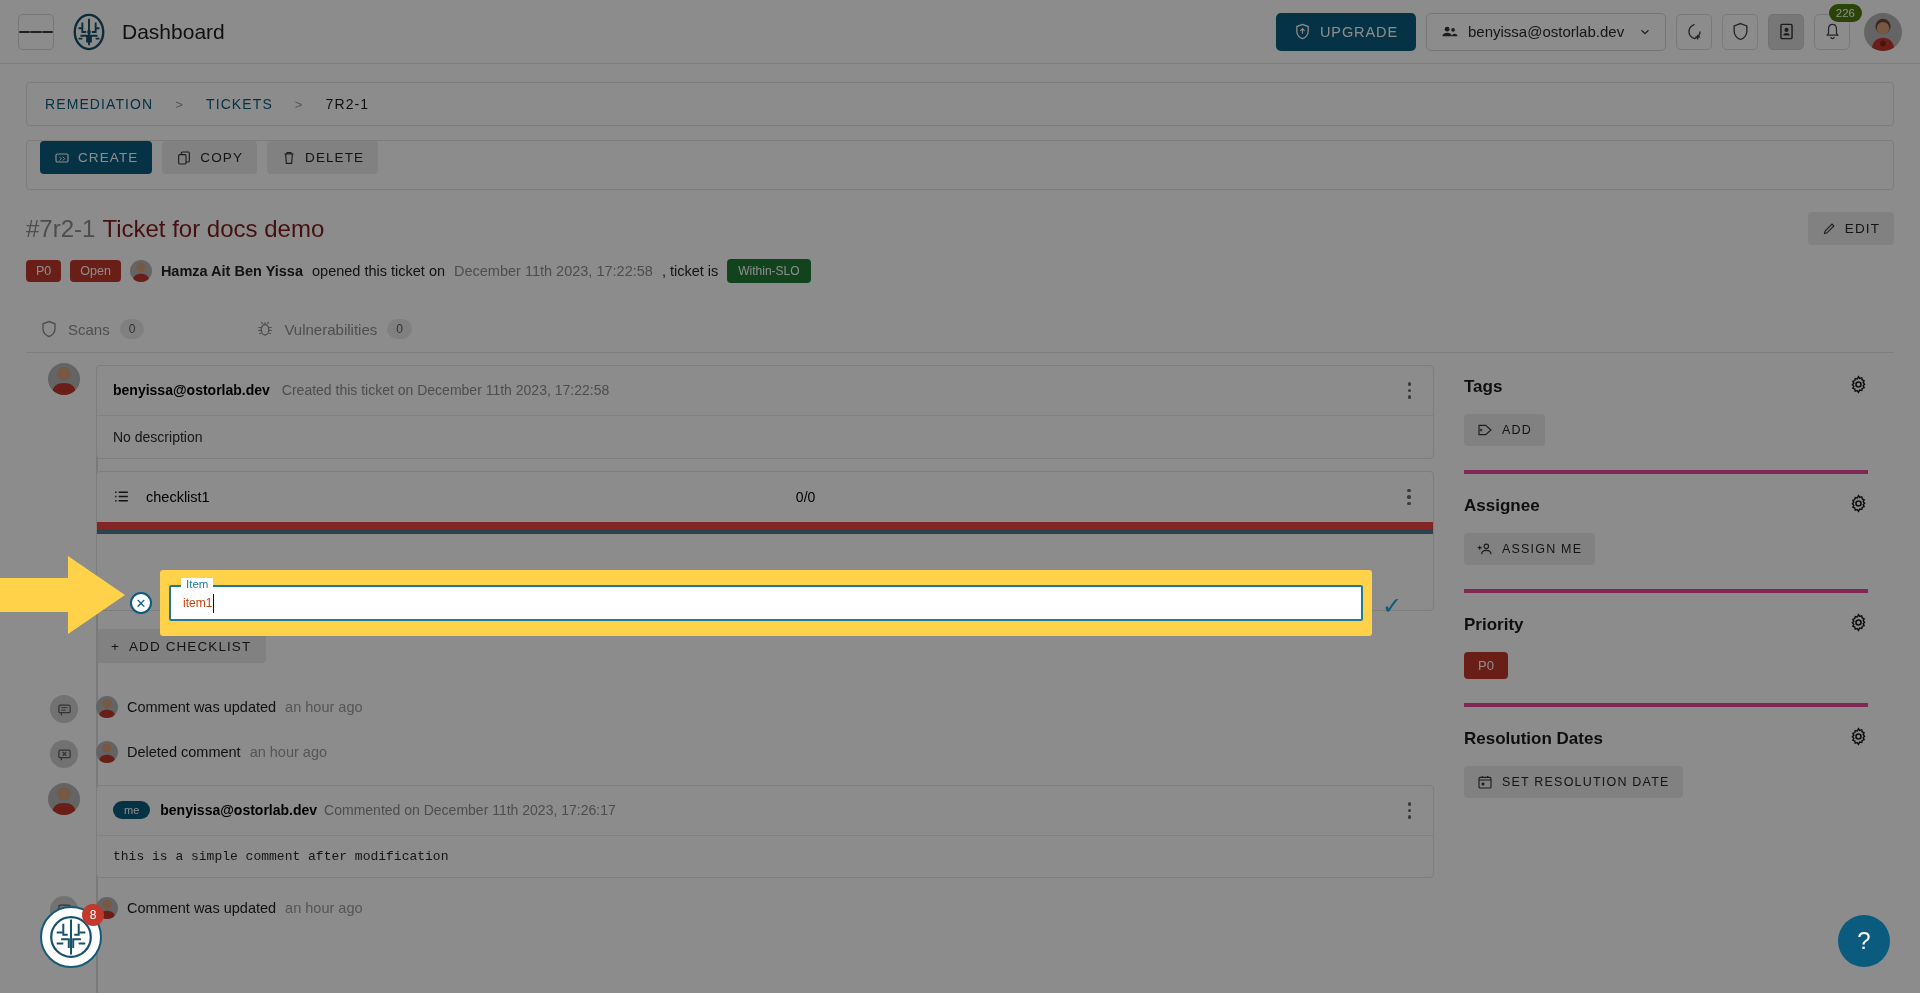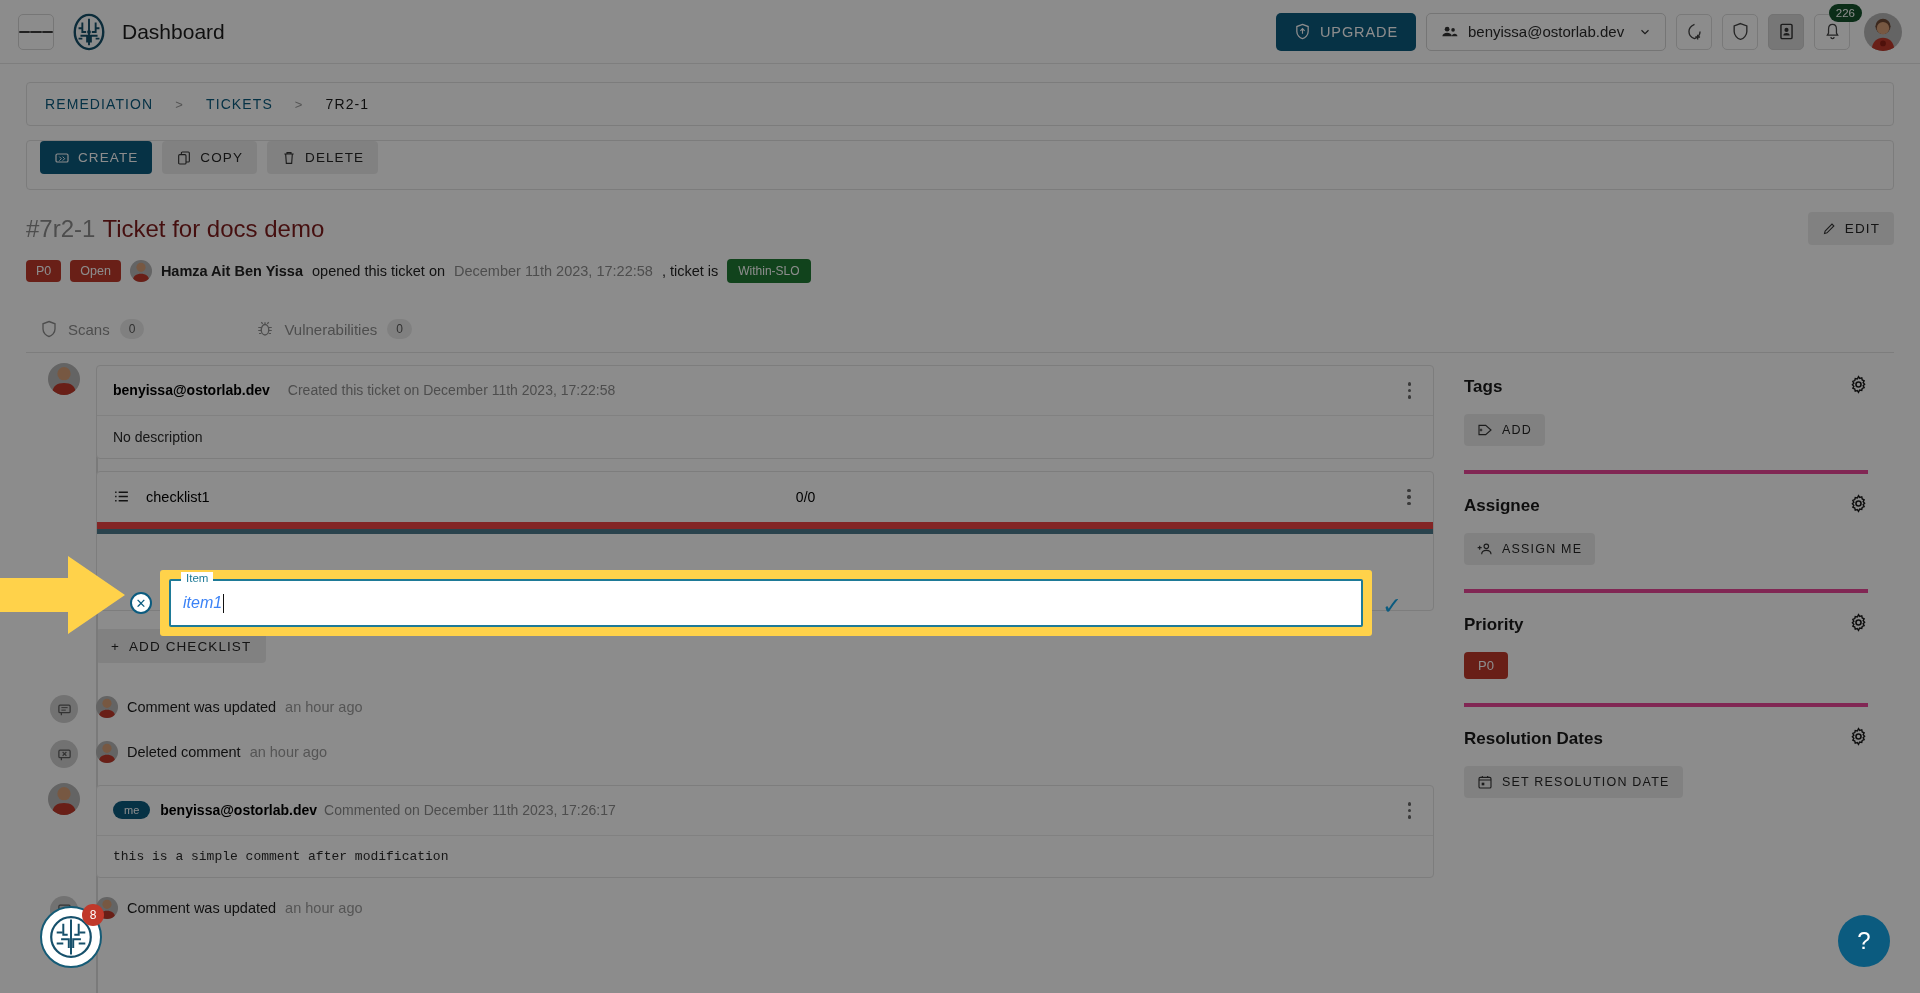--- a/index.html
+++ b/index.html
@@ -42,21 +42,21 @@
     display:flex; align-items:center; gap:9px; padding:0 13px; font-size:15px;
     color:#2a2a2a; cursor:pointer; min-width:240px;
   }
   .icon-btn {
     width:36px; height:36px; border:1px solid #dcdcdc; border-radius:5px;
     background:#fff; display:flex; align-items:center; justify-content:center;
     cursor:pointer; position:relative;
   }
   .icon-btn.filled { background:#d9d9d9; border-color:#d0d0d0; }
   .badge-count {
-    position:absolute; top:-11px; right:-13px; background:#14532d; color:#fff;
+    position:absolute; top:-11px; right:-13px; background:#4d7c0f; color:#fff;
     font-size:11.5px; border-radius:11px; padding:2px 7px; min-width:30px;
     text-align:right; line-height:1.25;
   }
   .avatar-hdr { width:38px; height:38px; border-radius:50%; overflow:hidden; margin-left:4px; cursor:pointer;}
 
   
   .content { padding: 18px 26px 0 26px; }
   .breadcrumb {
     height:44px; border:1px solid #e2e2e2; border-radius:4px; background:#fff;
     display:flex; align-items:center; padding:0 18px; gap:22px;
@@ -167,28 +167,28 @@
      border-radius:4px; padding:6px 14px; font-size:13px; }
 
   
   .spotlight {
     position:absolute; z-index:120;
     left:160px; top:570px; width:1212px; height:66px;
     background:#FFD24A; border-radius:3px;
     display:flex; align-items:center; padding:9px;
   }
   .spot-input {
-    flex:1; height:48px; background:#fff; border:2px solid #1e7a97; border-radius:2px;
+    flex:1; height:36px; background:#fff; border:2px solid #1e7a97; border-radius:2px;
     position:relative; display:flex; align-items:center; padding:0 12px;
   }
   .spot-label {
     position:absolute; top:-9px; left:10px; background:#fff; padding:0 5px;
     font-size:11.5px; color:#1e7a97;
   }
-  .spot-value { font-size:16px; color:#3b82f6;font-style:italic; }
+  .spot-value { font-size:12px; color:#c2410c; }
   .caret { display:inline-block; width:1px; height:19px; background:#111; margin-left:1px; animation:blink 1s step-end infinite;}
   @keyframes blink { 50% { opacity:0; } }
 
   .spot-x {
     position:absolute; z-index:120; left:130px; top:592px;
     width:22px; height:22px; border-radius:50%; border:2px solid #0b5b7f; color:#0b5b7f;
     display:flex; align-items:center; justify-content:center; font-size:13px; background:#fff; cursor:pointer;
   }
   .spot-check {
     position:absolute; z-index:120; left:1382px; top:592px;
@@ -380,21 +380,21 @@
           <span class="tl-avatar">
             <svg viewBox="0 0 24 24" width="32" height="32">
               <rect width="24" height="24" fill="#b6b6b6"></rect>
                 <circle cx="12" cy="8" r="5" fill="#d9a178"></circle>
               <path d="M3 24 C3 17 7 15 12 15 C17 15 21 17 21 24 Z" fill="#c0392b"></path>
             </svg>
           </span>
           <div class="card">
             <div class="card-head">
               <span class="meta-strong">benyissa@ostorlab.dev</span>
-              <span class="meta-muted" style="margin-left:18px">Created this ticket on December 11th 2023, 17:22:58</span>
+              <span class="meta-muted" style="margin-left:12px">Created this ticket on December 11th 2023, 17:22:58</span>
               <span class="kebab">
                   <i></i>
                   <i></i>
                   <i></i>
                 </span>
             </div>
             <div class="card-body">No description</div>
           </div>
         </div>
 

